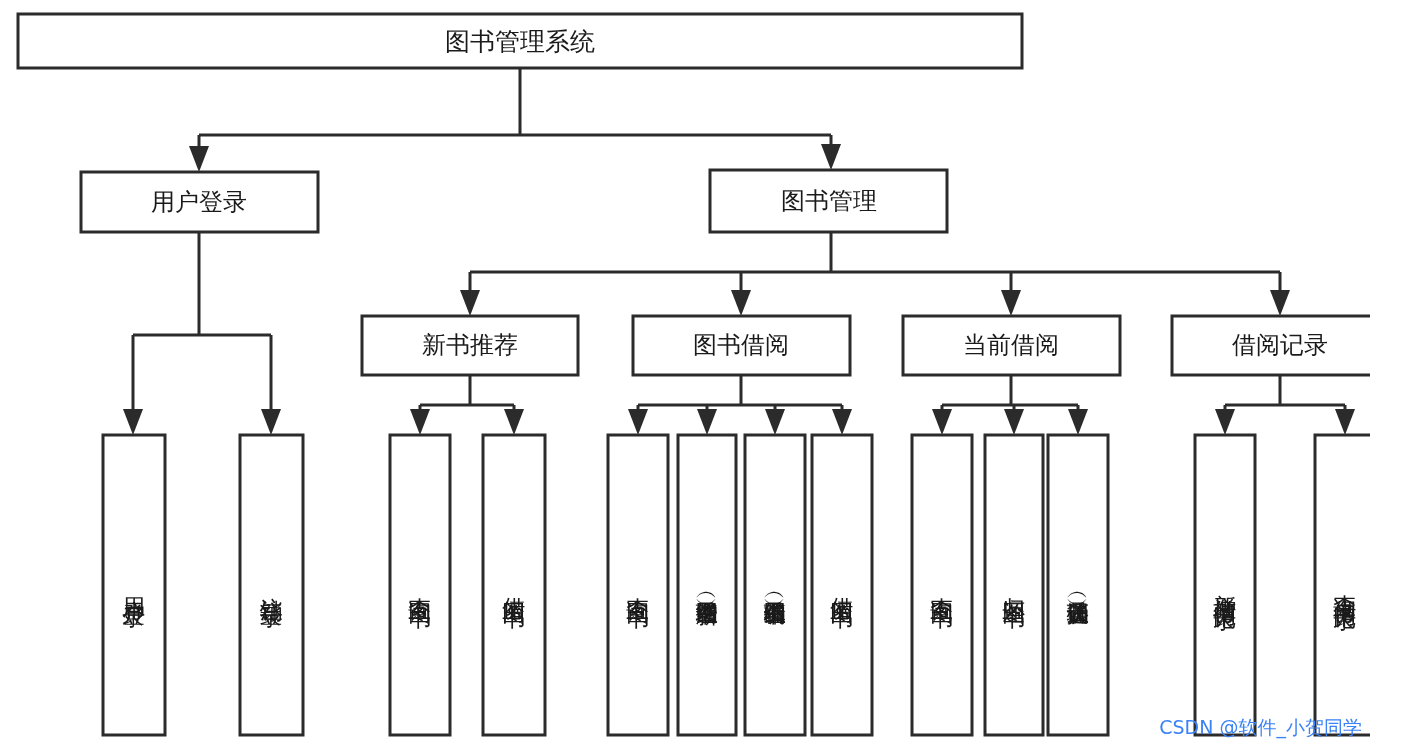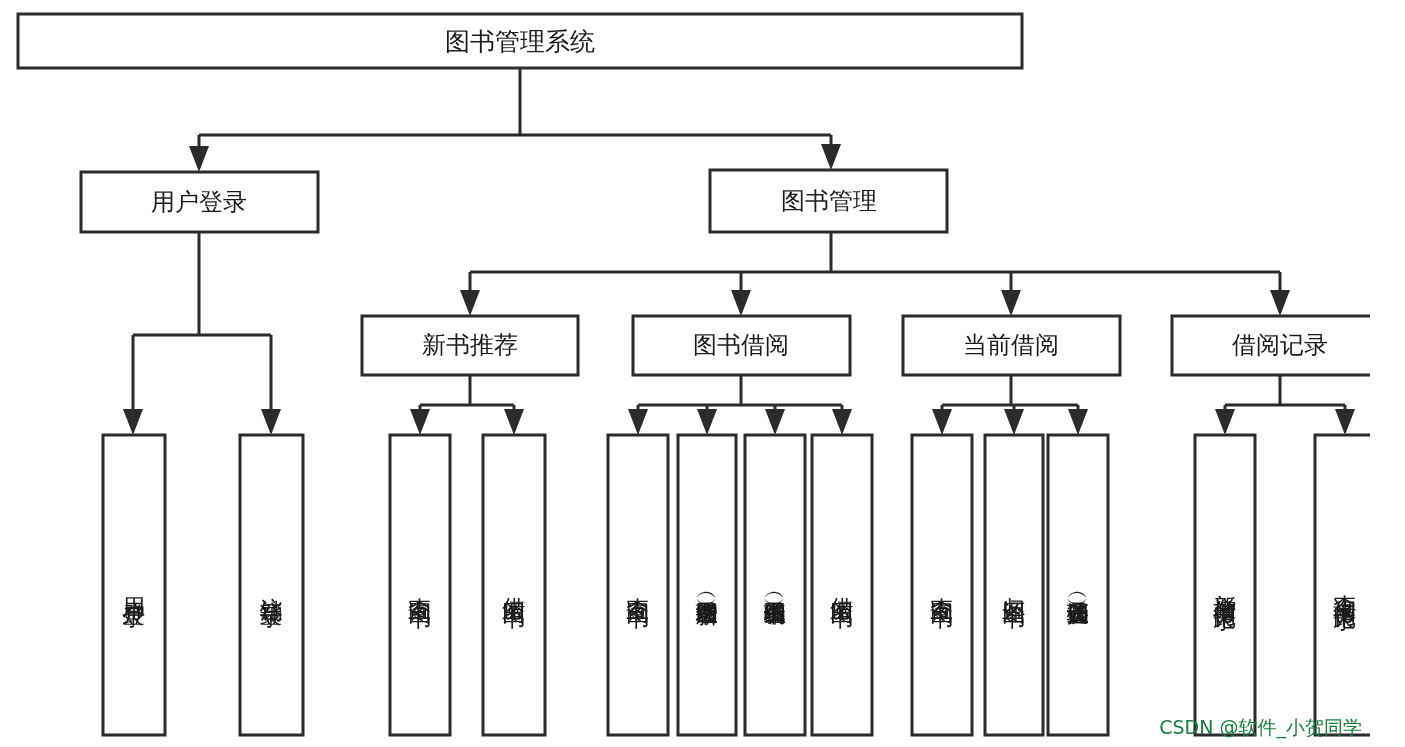--- a/index.html
+++ b/index.html
@@ -74,21 +74,21 @@
   .vlabel.tight {
     letter-spacing: 0px;
     font-size: 22px;
   }
   #watermark {
     position: absolute;
     right: 8px;
     bottom: 6px;
     font-family: "DejaVu Sans", "Liberation Sans", sans-serif;
     font-size: 19px;
-    color: #15803d;
+    color: #3b82f6;
     white-space: nowrap;
     pointer-events: none;
   }
 </style>
 </head>
 <body>
 
 <div id="diagram-root">
 
   <svg id="flow" viewBox="0 0 1405 747">

